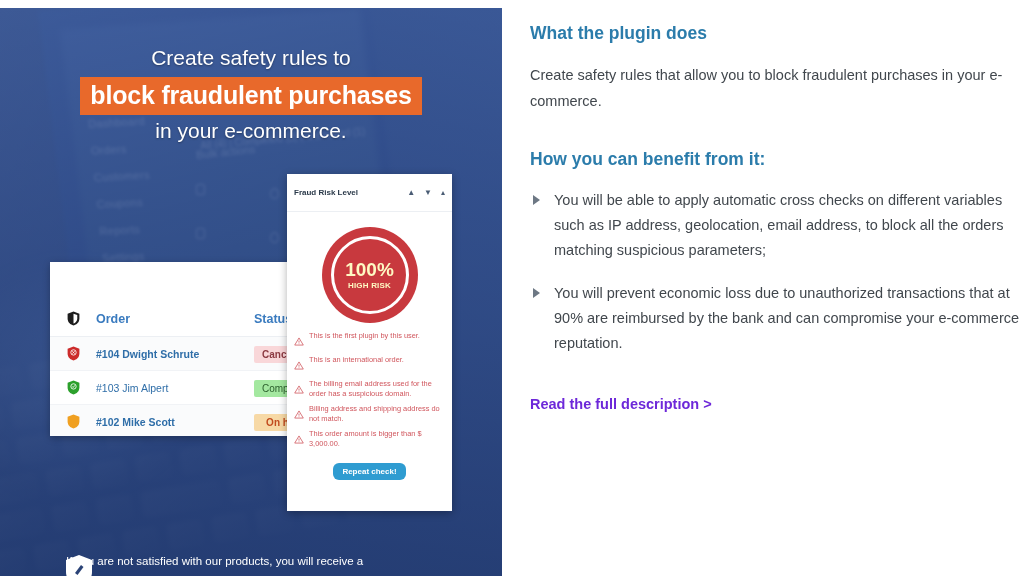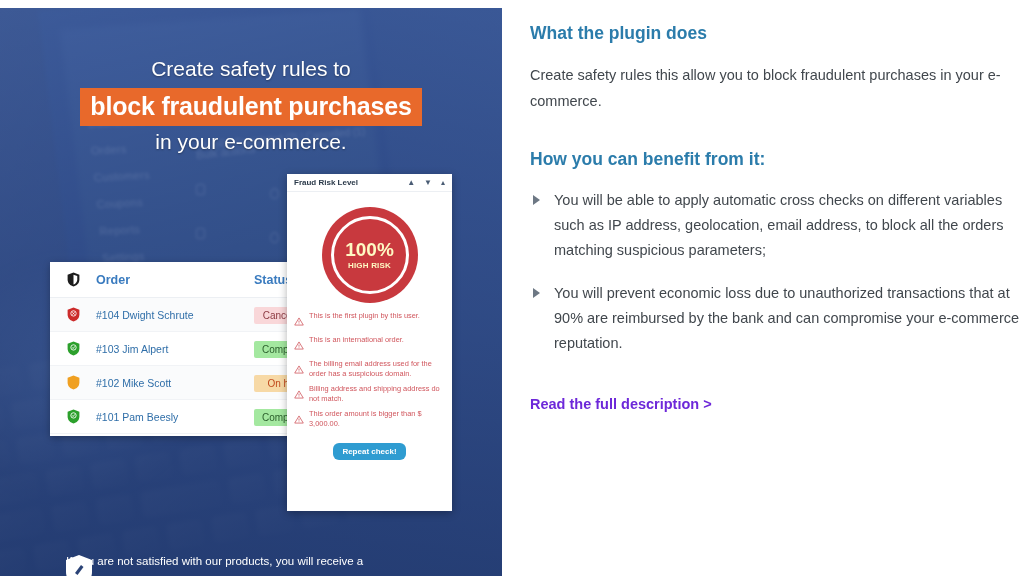--- a/index.html
+++ b/index.html
@@ -93,21 +93,21 @@
     background: radial-gradient(ellipse at center, rgba(120,160,220,.35), rgba(120,160,220,0) 70%);
     filter: blur(10px);
   }
   .hero-tint {
     position: absolute; inset: 0;
     background: linear-gradient(180deg, rgba(48,76,139,.58) 0%, rgba(40,66,124,.62) 55%, rgba(32,56,110,.70) 100%);
   }
 
   
   .hero-head {
-    position: absolute; left: 0; right: 0; top: 48px;
+    position: absolute; left: 0; right: 0; top: 37px;
     text-align: center; z-index: 6;
     color: #ffffff;
   }
   .hl-1 { font-size: 21px; line-height: 26px; font-weight: 400; text-shadow: 0 1px 2px rgba(0,0,0,.35); }
   .hl-2-wrap { margin: 6px 0 2px; }
   .hl-2 {
     display: inline-block;
     background: #e8692b;
     color: #ffffff;
     font-size: 25px; font-weight: bold; line-height: 32px;
@@ -118,51 +118,51 @@
 
   
   .orders-card {
     position: absolute; left: 50px; top: 254px; width: 300px; height: 174px;
     background: #ffffff; z-index: 7;
     box-shadow: 0 2px 7px rgba(0,0,0,.28);
     overflow: hidden;
   }
   .ord-head {
     display: flex; align-items: center; height: 36px;
-    border-bottom: 1px solid #eceff3; background: #fff;
+    border-bottom: 1px solid #eceff3; background: #fff; margin-top: 39px;
   }
   .ord-head .c-sh { width: 46px; text-align: center; }
   .ord-head .c-ord { flex: 1; color: #3a7bbf; font-size: 12.5px; font-weight: bold; }
   .ord-head .c-st { width: 96px; color: #3a7bbf; font-size: 12.5px; font-weight: bold; }
   .ord-row {
     display: flex; align-items: center; height: 34px;
     border-bottom: 1px solid #f1f3f6;
   }
-  .ord-row.alt { background: #fafbfc; }
+  .ord-row.alt { background: #fafbfc; font-weight: bold; }
   .ord-row .c-sh { width: 46px; display: flex; justify-content: center; align-items: center; }
   .ord-row .c-ord { flex: 1; color: #2f6ea8; font-size: 10.5px; }
   .ord-row .c-st { width: 96px; }
   .badge {
     display: inline-block; padding: 3px 8px; font-size: 10px; border-radius: 2px;
     min-width: 62px; text-align: center;
   }
   .badge.cancelled { background: #f9d7d9; color: #8d3a42; }
   .badge.completed { background: #a4e8a0; color: #2b5f2c; }
   .badge.onhold { background: #f7d9a6; color: #c24b1e; }
   .shield { width: 13px; height: 15px; display: block; }
 
   
   .fraud {
     position: absolute; left: 287px; top: 166px; width: 165px; height: 337px;
     background: #ffffff; z-index: 9;
     box-shadow: 0 2px 8px rgba(0,0,0,.3);
     display: flex; flex-direction: column;
   }
   .fraud-head {
-    display: flex; align-items: center; height: 18px; padding: 0 7px;
+    display: flex; align-items: center; height: 38px; padding: 0 7px;
     border-bottom: 1px solid #eceff3;
     gap: 8px;
   }
   .fraud-title { flex: 1; font-size: 8px; color: #2b3a4a; font-weight: bold; }
   .fraud-ctrl { display: flex; align-items: center; gap: 9px; color: #4a5c74; }
   .fraud-ctrl span { font-size: 8px; line-height: 1; cursor: pointer; }
   .fraud-body { flex: 1; padding: 6px 0 0; }
   .gauge-wrap { display: flex; justify-content: center; padding: 9px 0 6px; }
   .gauge {
     width: 96px; height: 96px; border-radius: 50%;
@@ -491,21 +491,21 @@
           <path d="M15 1 L28 6 V18 C28 26 21.5 31 15 33 C8.5 31 2 26 2 18 V6 Z" fill="#ffffff"></path>
           <path d="M11 19 L17 11 L19.5 13 L13.5 21 Z" fill="#2b4377"></path>
         </svg>
       </span>
       <span class="gtxt">If you are not satisfied with our products, you will receive a</span>
     </div>
   </div>
 
   <div class="content">
     <h2 class="h2">What the plugin does</h2>
-    <p class="para">Create safety rules this allow you to block fraudulent purchases in your e-commerce.</p>
+    <p class="para">Create safety rules that allow you to block fraudulent purchases in your e-commerce.</p>
 
     <h2 class="h2 second">How you can benefit from it:</h2>
     <ul class="benefits">
       <li>
         <span class="bullet-arrow"></span>
         <span class="btext">You will be able to apply automatic cross checks on different variables such as IP address, geolocation, email address, to block all the orders matching suspicious parameters;</span>
       </li>
       <li>
         <span class="bullet-arrow"></span>
         <span class="btext">You will prevent economic loss due to unauthorized transactions that at 90% are reimbursed by the bank and can compromise your e-commerce reputation.</span>

